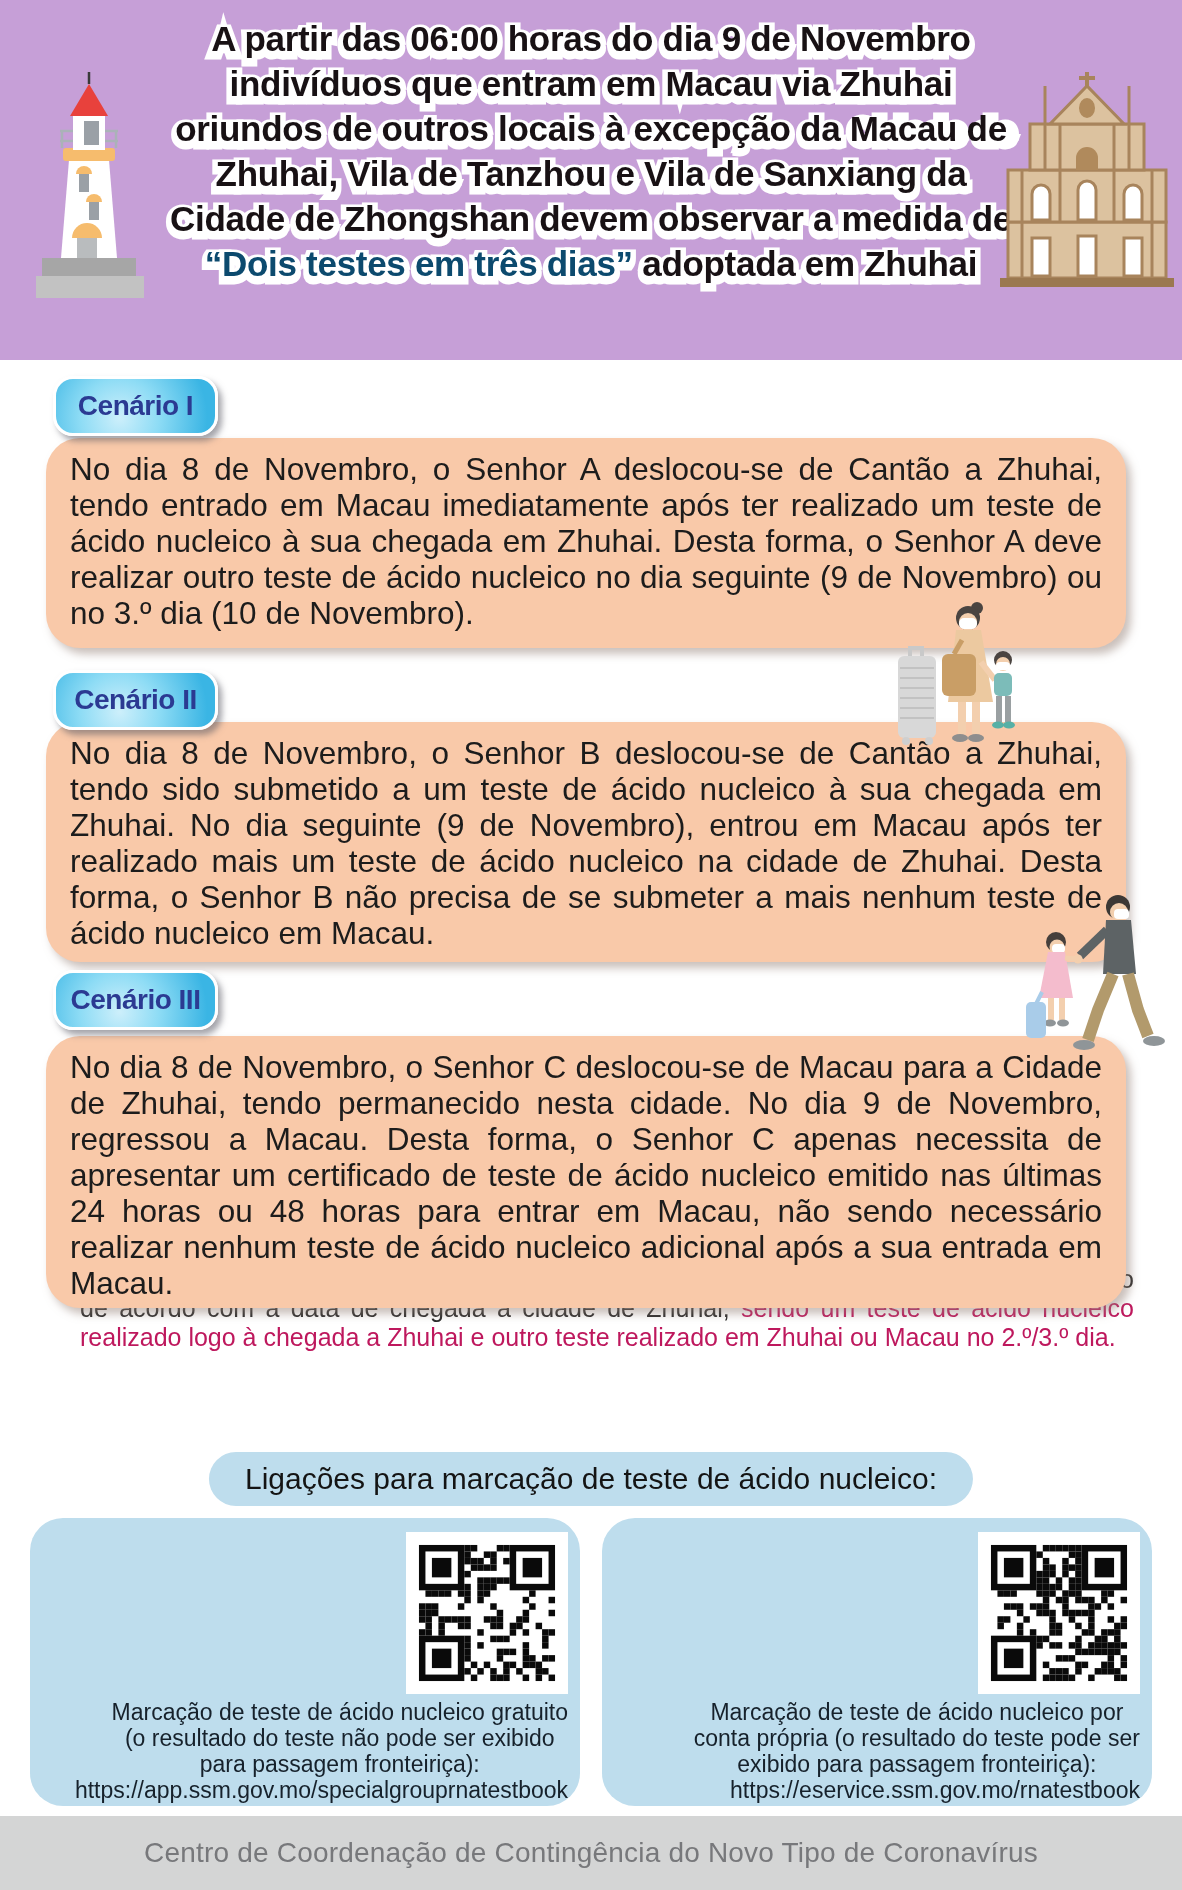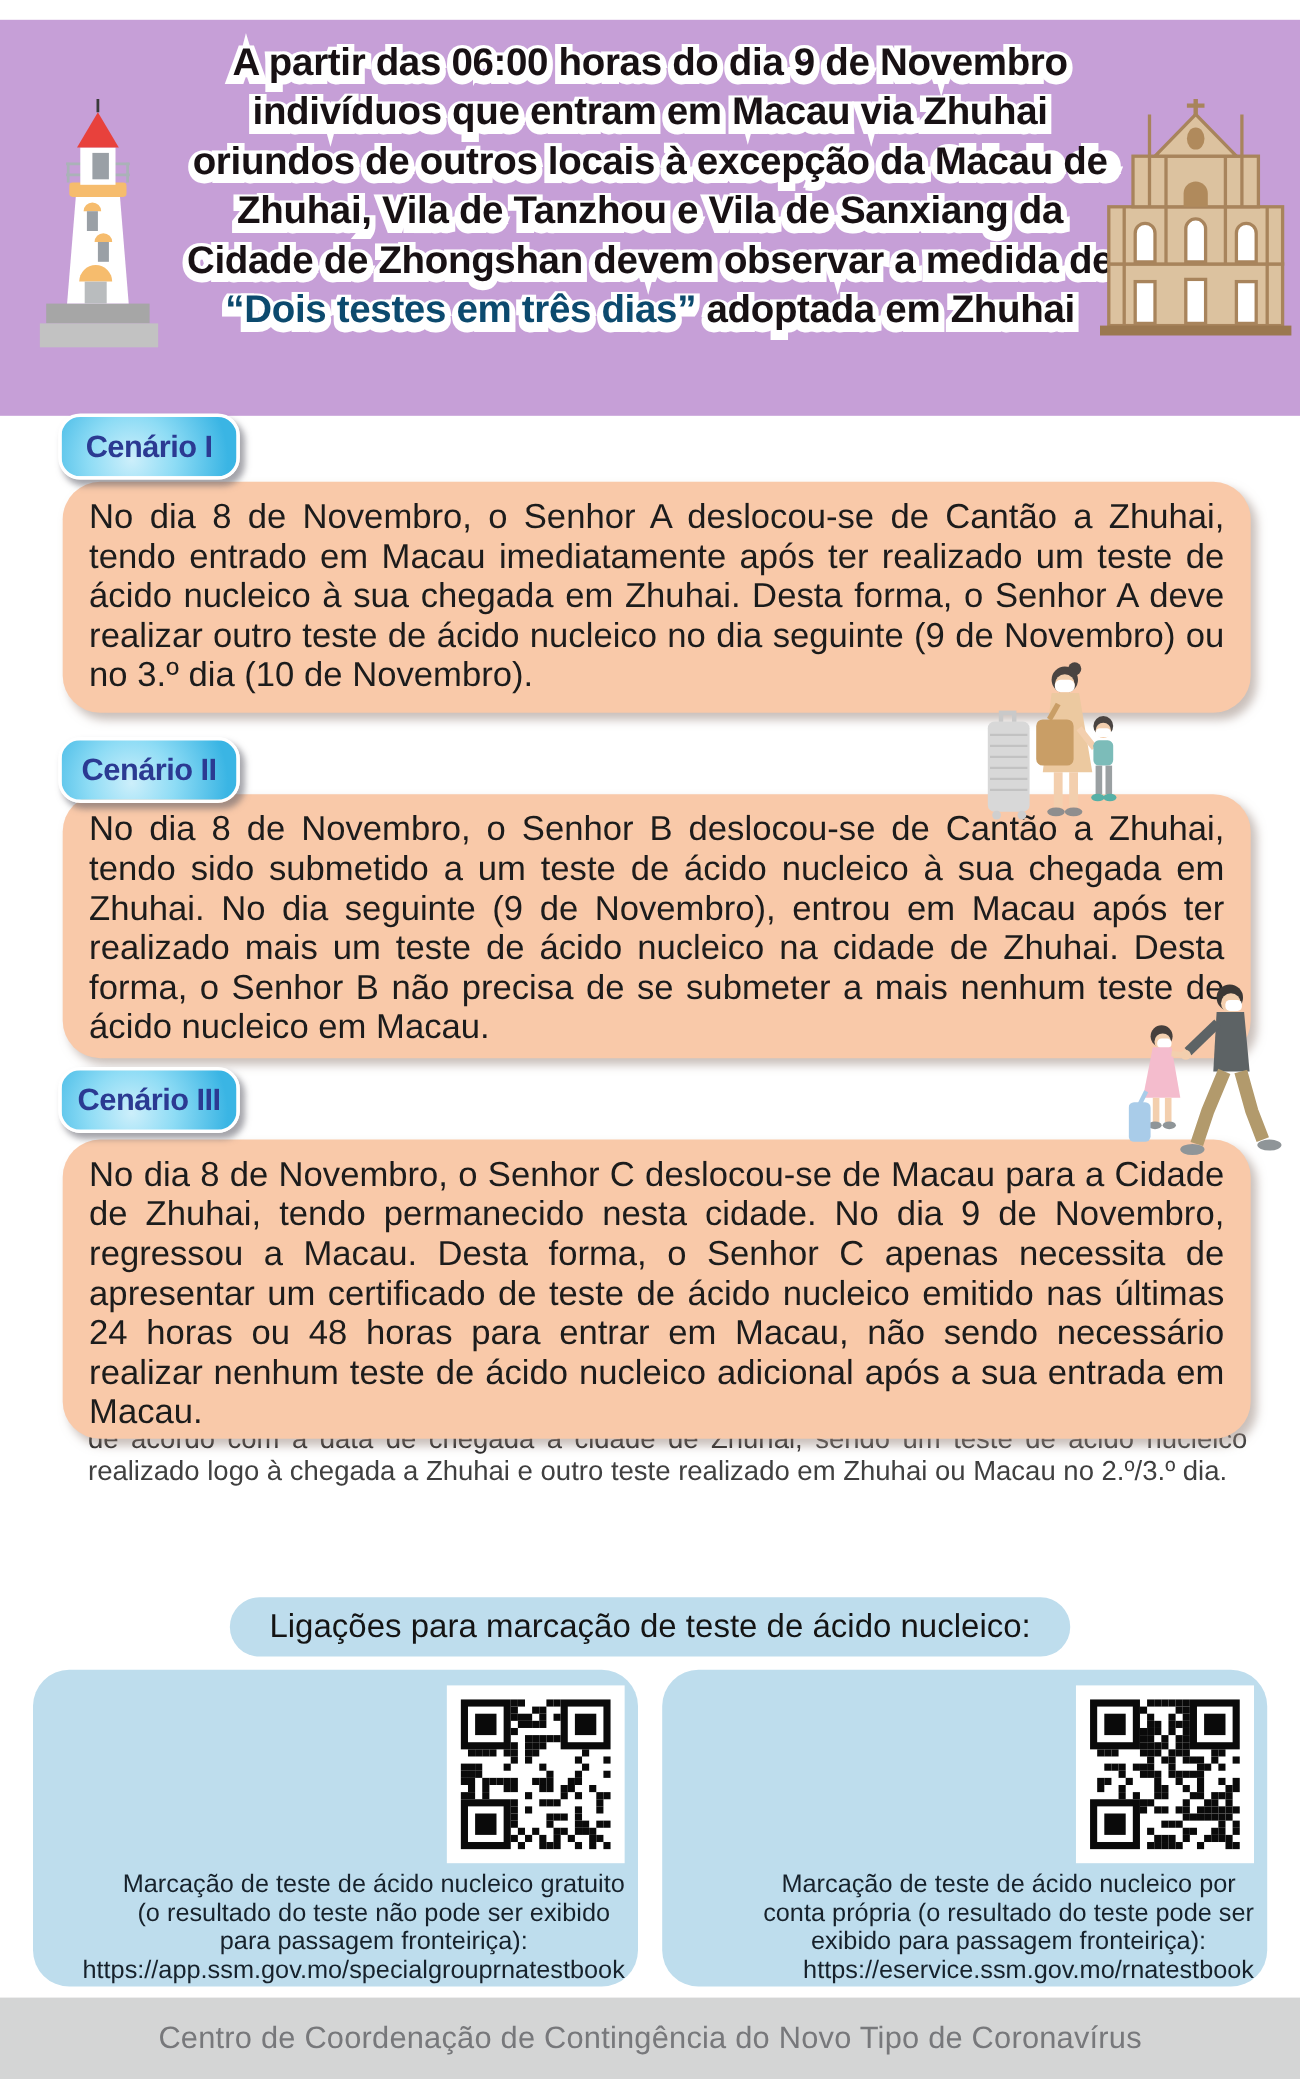--- a/index.html
+++ b/index.html
@@ -1,47 +1,47 @@
 <!DOCTYPE html>
 <html><head>
 <meta charset="utf-8">
 <style>
   html,body{margin:0;padding:0;background:#ffffff;}
   #poster{
     position:relative;width:1182px;height:1890px;overflow:hidden;background:#ffffff;
     font-family:"Liberation Sans","DejaVu Sans",sans-serif;
   }
   
-  .header{position:absolute;left:0;top:18px;width:1182px;height:360px;background:#c69fd7;}
+  .header{position:absolute;left:0;top:0;width:1182px;height:360px;background:#c69fd7;}
   .header-text{position:absolute;left:0;top:16px;width:1182px;text-align:center;z-index:0;
     font-weight:bold;font-size:35px;line-height:45px;color:#181114;letter-spacing:-0.3px;}
   .outl{position:relative;white-space:pre;}
   .outl::before{content:attr(data-text);position:absolute;left:0;top:0;
     -webkit-text-stroke:11px #ffffff;z-index:-1;}
   .red{color:#0c4a6e;}
   .figure{position:absolute;z-index:6;}
   
   .badge{position:absolute;left:53px;width:165px;height:60px;z-index:5;
     border:3px solid #ffffff;border-radius:20px;box-sizing:border-box;
     background:radial-gradient(circle at 40% 72%, #cdeffb 0%, #8edcf5 38%, #3ab5e4 85%);
     box-shadow:4px 5px 6px rgba(90,90,100,.55);
     display:flex;align-items:center;justify-content:center;
     font-weight:bold;font-size:28px;color:#2b3a92;letter-spacing:-0.5px;}
   
-  .sbox{position:absolute;left:57px;width:1080px;background:#f9c9a9;border-radius:34px;
+  .sbox{position:absolute;left:46px;width:1080px;background:#f9c9a9;border-radius:34px;
     box-shadow:5px 6px 9px rgba(150,130,120,.5);box-sizing:border-box;
     padding:13px 24px 10px 24px;z-index:2;}
   .sbox p{margin:0;font-size:31.5px;line-height:36px;color:#1c1c1c;
     text-align:justify;text-justify:inter-word;}
   
   .footnotes{position:absolute;left:58px;top:1236px;width:1076px;
     font-size:25px;line-height:29px;color:#2a2a2a;}
   .footnotes p{margin:0;padding-left:22px;text-indent:-22px;}
   .fn2{text-align:justify;}
-  .fnred{color:#404040;}
+  .fnred{color:#be185d;}
   
   .pill{position:absolute;left:50%;transform:translateX(-50%);top:1452px;
     background:#bedded;border-radius:31px;padding:10px 36px;white-space:nowrap;
     font-size:30px;color:#141414;}
   .card{position:absolute;top:1518px;width:550px;height:288px;background:#bedded;
     border-radius:33px;box-sizing:border-box;padding:14px 12px 10px 12px;
     display:flex;flex-direction:column;align-items:flex-end;}
   .card.left{left:30px;} .card.right{left:602px;}
   .qr{width:162px;height:162px;flex:0 0 auto;}
   .caption{margin-top:5px;text-align:center;font-size:23px;line-height:26px;color:#16212b;}

